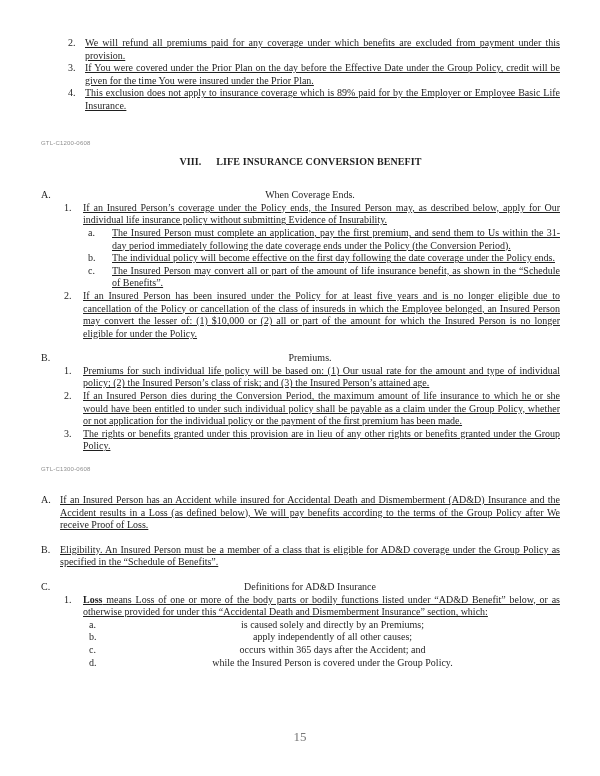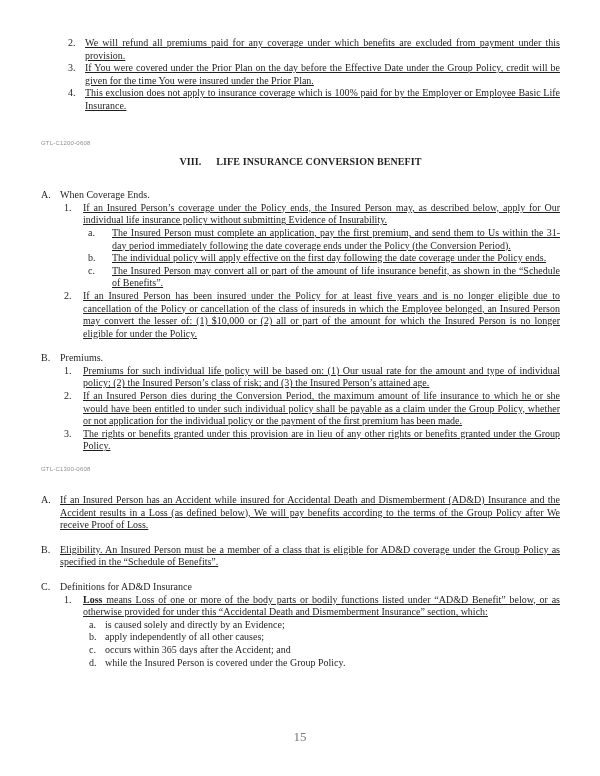--- a/index.html
+++ b/index.html
@@ -10,21 +10,21 @@
     padding:37px 40px 0 41px;
     background:#ffffff;
     font-family:"Liberation Serif", serif;
     font-size:10px;
     line-height:12.6px;
     color:#1f1f1f;
     overflow:hidden;
   }
   .li { display:flex; }
   .marker { flex:0 0 auto; }
-  .txt { flex:1 1 auto; }
+  .txt { flex:1 1 auto;text-align:center; }
   .just { text-align:justify;text-decoration:underline; }
 
   .indent-top { margin-left:27px; }
   .indent-top > .marker { width:17px; }
 
   .indent-sec > .marker { width:19px; }
 
   .indent-num { margin-left:23px; }
   .indent-num > .marker { width:19px; }
 
@@ -75,21 +75,21 @@
     <div class="li indent-top">
       <span class="marker">2.</span>
       <div class="txt just">We will refund all premiums paid for any coverage under which benefits are excluded from payment under this provision.</div>
     </div>
     <div class="li indent-top">
       <span class="marker">3.</span>
       <div class="txt just">If You were covered under the Prior Plan on the day before the Effective Date under the Group Policy, credit will be given for the time You were insured under the Prior Plan.</div>
     </div>
     <div class="li indent-top">
       <span class="marker">4.</span>
-      <div class="txt just">This exclusion does not apply to insurance coverage which is 100% paid for by the Employer or Employee Basic Life Insurance.</div>
+      <div class="txt just">This exclusion does not apply to insurance coverage which is 89% paid for by the Employer or Employee Basic Life Insurance.</div>
     </div>
   </div>
 
   <div class="form-code fc1">GTL-C1200-0608</div>
 
   <div class="heading">
     <span class="h-num">VIII.</span><span>LIFE INSURANCE CONVERSION BENEFIT</span>
   </div>
 
   <div class="mt-sec">
@@ -100,21 +100,21 @@
     <div class="li indent-num">
       <span class="marker">1.</span>
       <div class="txt just">If an Insured Person’s coverage under the Policy ends, the Insured Person may, as described below, apply for Our individual life insurance policy without submitting Evidence of Insurability.</div>
     </div>
     <div class="li indent-abc">
       <span class="marker">a.</span>
       <div class="txt just">The Insured Person must complete an application, pay the first premium, and send them to Us within the 31-day period immediately following the date coverage ends under the Policy (the Conversion Period).</div>
     </div>
     <div class="li indent-abc">
       <span class="marker">b.</span>
-      <div class="txt just">The individual policy will apply effective on the first day following the date coverage under the Policy ends.</div>
+      <div class="txt just">The individual policy will become effective on the first day following the date coverage under the Policy ends.</div>
     </div>
     <div class="li indent-abc">
       <span class="marker">c.</span>
       <div class="txt just">The Insured Person may convert all or part of the amount of life insurance benefit, as shown in the “Schedule of Benefits”.</div>
     </div>
     <div class="li indent-num">
       <span class="marker">2.</span>
       <div class="txt just">If an Insured Person has been insured under the Policy for at least five years and is no longer eligible due to cancellation of the Policy or cancellation of the class of insureds in which the Employee belonged, an Insured Person may convert the lesser of: (1) $10,000 or (2) all or part of the amount for which the Insured Person is no longer eligible for under the Policy.</div>
     </div>
   </div>
@@ -155,21 +155,21 @@
     <div class="li indent-sec">
       <span class="marker">C.</span>
       <div class="txt">Definitions for AD&amp;D Insurance</div>
     </div>
     <div class="li indent-num">
       <span class="marker">1.</span>
       <div class="txt just"><span class="b">Loss</span><span> means Loss of one or more of the body parts or bodily functions listed under “AD&amp;D Benefit” below, or as otherwise provided for under this “Accidental Death and Dismemberment Insurance” section, which:</span></div>
     </div>
     <div class="li indent-abc2">
       <span class="marker">a.</span>
-      <div class="txt">is caused solely and directly by an Evidence;</div>
+      <div class="txt">is caused solely and directly by an Premiums;</div>
     </div>
     <div class="li indent-abc2">
       <span class="marker">b.</span>
       <div class="txt">apply independently of all other causes;</div>
     </div>
     <div class="li indent-abc2">
       <span class="marker">c.</span>
       <div class="txt">occurs within 365 days after the Accident; and</div>
     </div>
     <div class="li indent-abc2">

